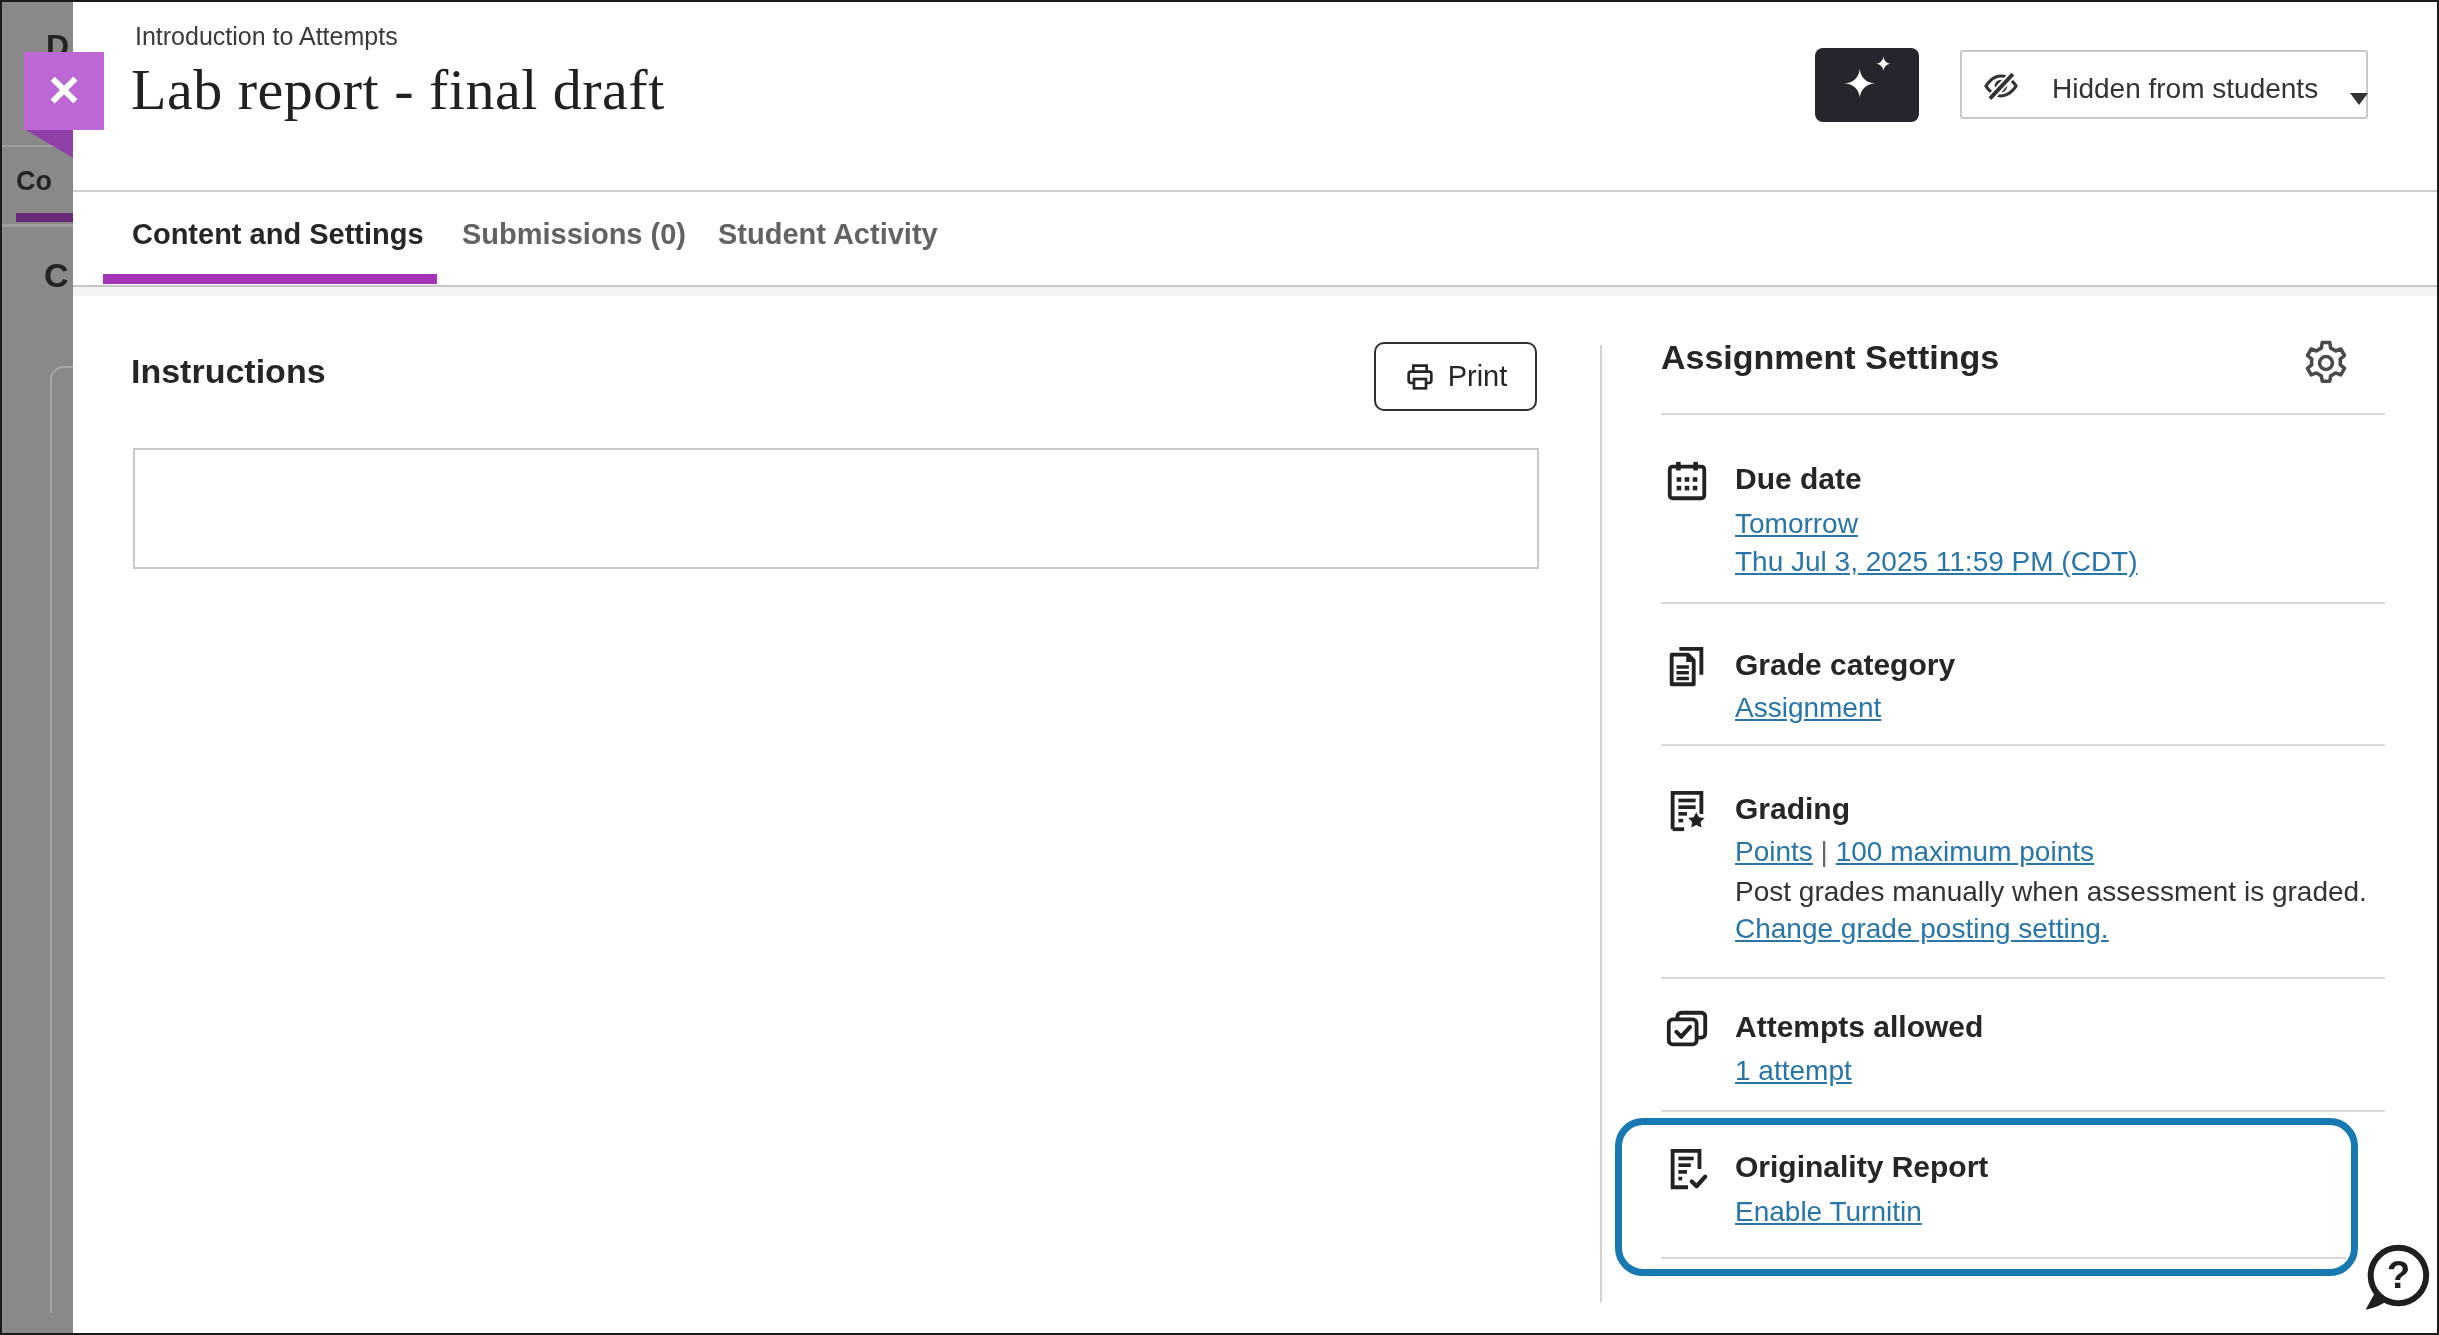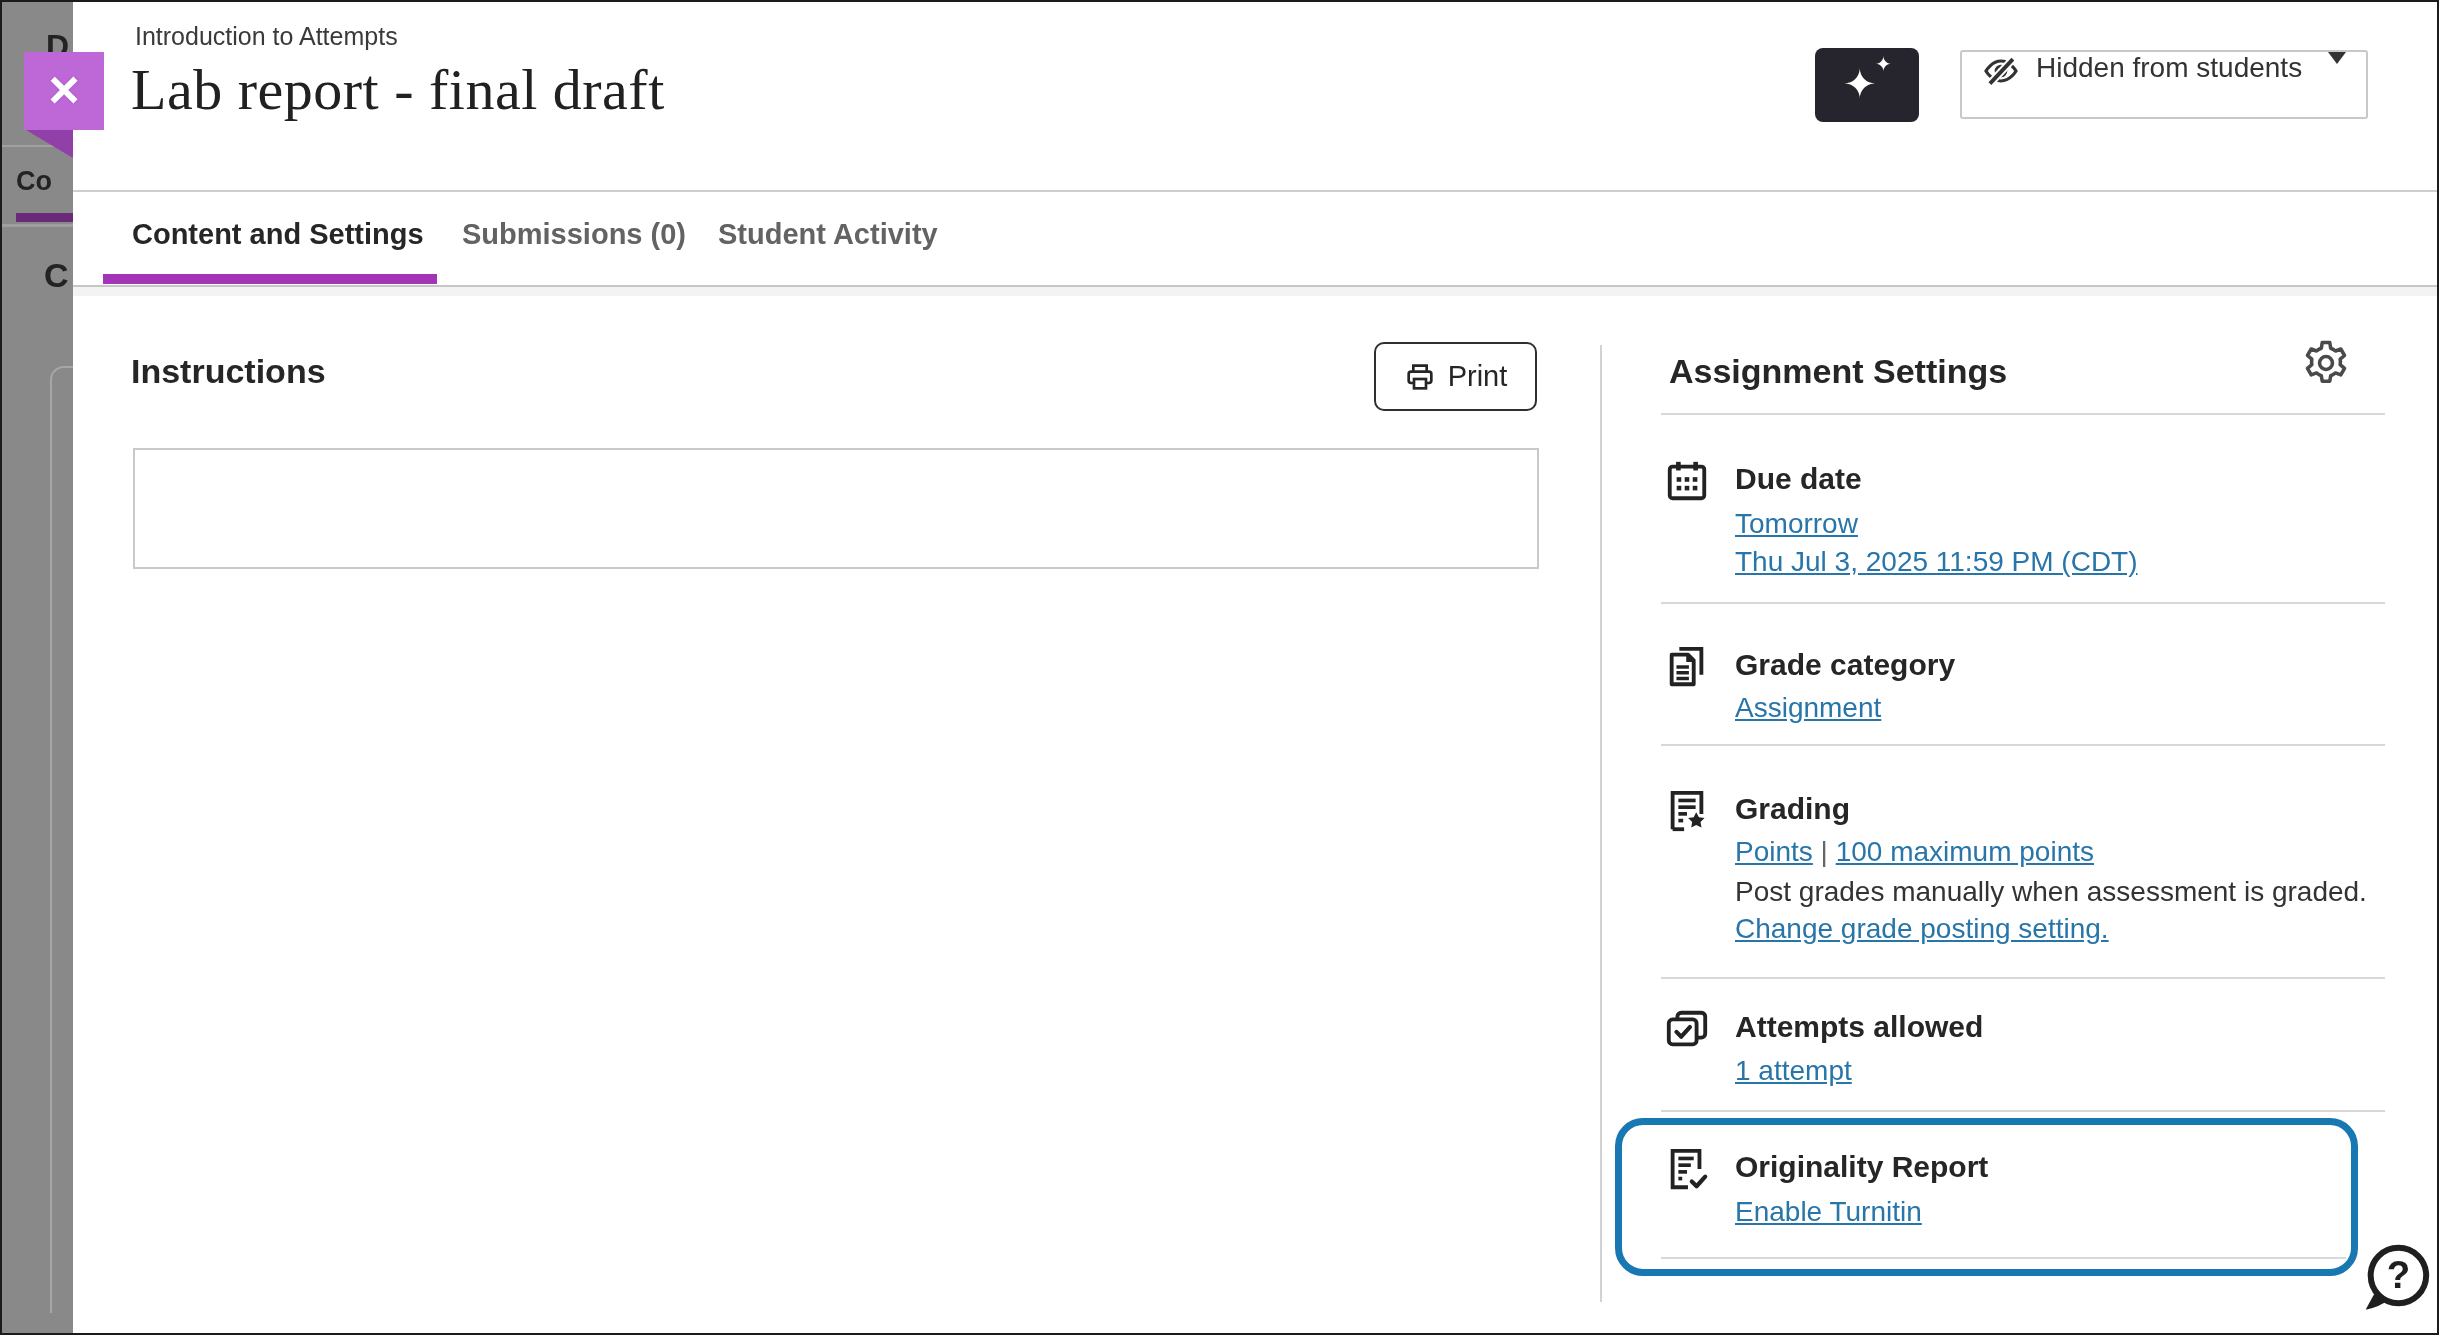--- a/index.html
+++ b/index.html
@@ -26,22 +26,22 @@
   .close-x{color:#ffffff;font-size:54px;font-weight:700;line-height:1;margin-top:-4px;
            text-shadow:0 0 2px #a24cc0;}
   .close-fold{left:26px;top:130px;width:47px;height:28px;background:#9040A8;z-index:49;
               clip-path:polygon(0 0,100% 0,100% 100%);}
 
   .ai-btn{left:1815px;top:48px;width:104px;height:74px;background:#26242C;border-radius:8px;cursor:pointer;}
   .spark-lg{left:28px;top:16px;font-size:40px;color:#fff;position:absolute;line-height:1;}
   .spark-sm{left:60px;top:6px;font-size:20px;color:#fff;position:absolute;line-height:1;}
 
   .vis-btn{left:1960px;top:50px;width:408px;height:69px;background:#fff;border:2px solid #c8c8c8;
-           border-radius:3px;display:flex;align-items:flex-start;padding:0 20px;box-sizing:border-box;
-           gap:16px;cursor:pointer;}
+           border-radius:3px;display:flex;align-items:flex-end;padding:12px 20px;box-sizing:border-box;
+           gap:32px;cursor:pointer;}
   .vis-label{font-size:28px;color:#333;white-space:nowrap;}
   .caret-down{width:0;height:0;border-left:9px solid transparent;border-right:9px solid transparent;
               border-top:12px solid #333;margin-left:auto;}
 
   .hdr-divider{left:73px;top:190px;width:2364px;height:2px;background:#cfcfcf;}
 
   
   .tab{top:218px;font-size:29px;cursor:pointer;}
   .tab-active{color:#262626;font-weight:700;}
   .tab-idle{color:#636363;font-weight:700;}
@@ -56,21 +56,21 @@
              background:#fff;display:flex;align-items:center;justify-content:center;gap:12px;
              box-sizing:border-box;cursor:pointer;}
   .print-label{font-size:29px;color:#262626;font-weight:500;}
   .editor-box{left:133px;top:448px;width:1406px;height:121px;border:2px solid #c9c9c9;background:#fff;
               box-sizing:border-box;cursor:text;}
   .placeholder{left:170px;top:492px;font-size:27px;font-style:italic;color:#6e6e6e;}
 
   .v-divider{left:1600px;top:345px;width:2px;height:957px;background:#d2d2d2;}
 
   
-  .settings-h{left:1661px;top:352px;margin-left:8px;}
+  .settings-h{left:1661px;top:338px;}
   .gear{left:2301px;top:338px;cursor:pointer;}
   .rp-div{left:1661px;width:724px;height:2px;background:#d8d8d8;}
 
   .sec-icon{left:1664px;width:46px;height:46px;}
   .sec-title{left:1735px;font-size:30px;font-weight:700;color:#262626;white-space:nowrap;}
   .link{color:#2775A9;text-decoration:underline;font-size:28px;cursor:pointer;white-space:nowrap;}
   .sec-link{left:1735px;}
   .body-text{left:1735px;width:680px;font-size:28px;color:#333;line-height:1.32;}
   .pipe{color:#666;font-size:28px;}
 

